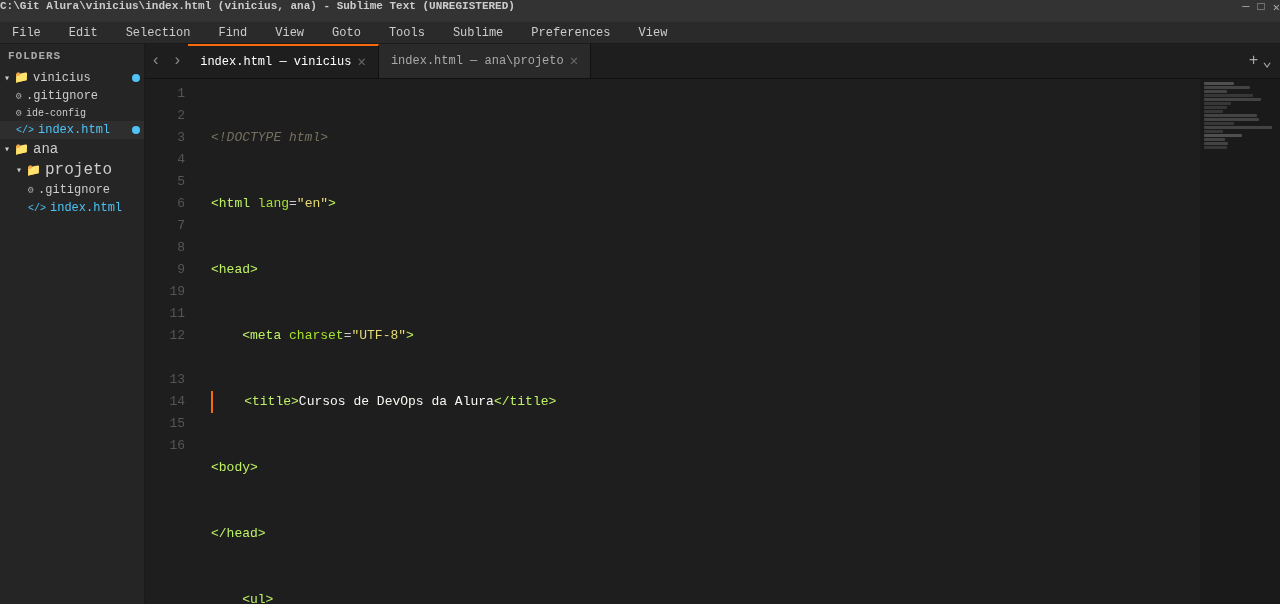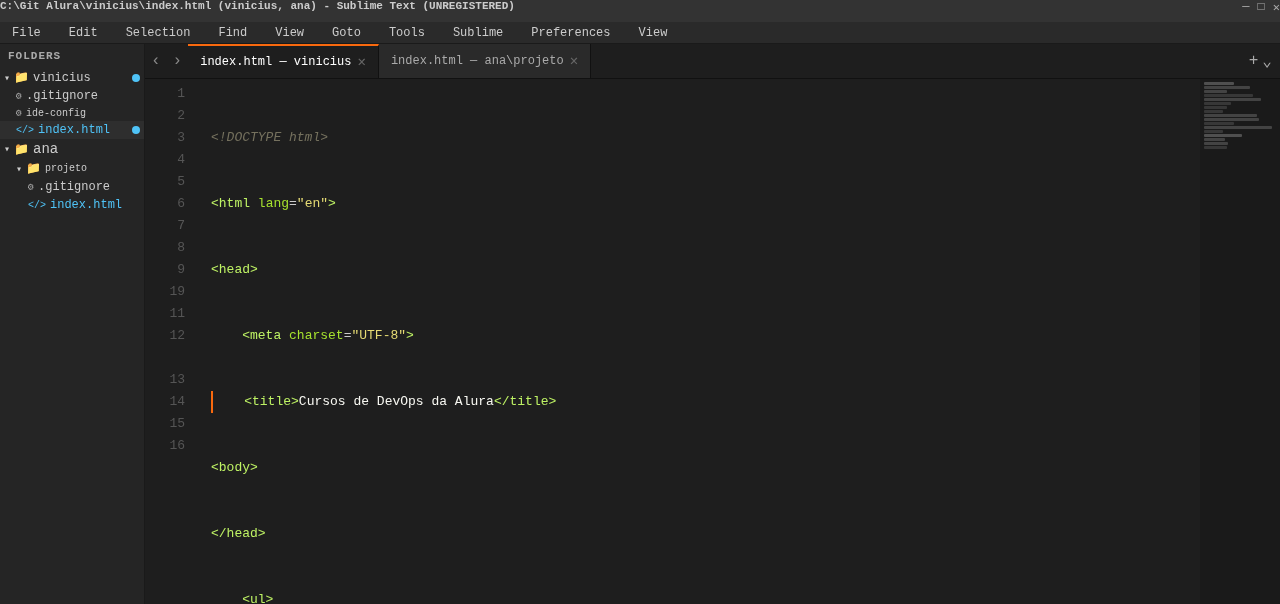--- a/index.html
+++ b/index.html
@@ -258,21 +258,21 @@
 
     <div class="folder-item" style="padding-left:4px;">
       <span class="folder-icon">▾</span>
       <span style="margin-right:4px; color:#e8a44a;">📁</span>
       <span style="font-size:14px;">ana</span>
     </div>
 
     <div class="folder-item indent-1">
       <span class="folder-icon">▾</span>
       <span style="margin-right:4px; color:#e8a44a;">📁</span>
-      <span style="font-size:10px;">projeto</span>
+      <span style="font-size:16px;">projeto</span>
     </div>
 
     <div class="folder-item indent-2">
       <span class="file-icon">⚙</span>
       <span style="font-size:12px;">.gitignore</span>
     </div>
 
     <div class="folder-item indent-2">
       <span class="file-icon file-active">&lt;/&gt;</span>
       <span style="font-size:12px; color:#4fc3f7;">index.html</span>

